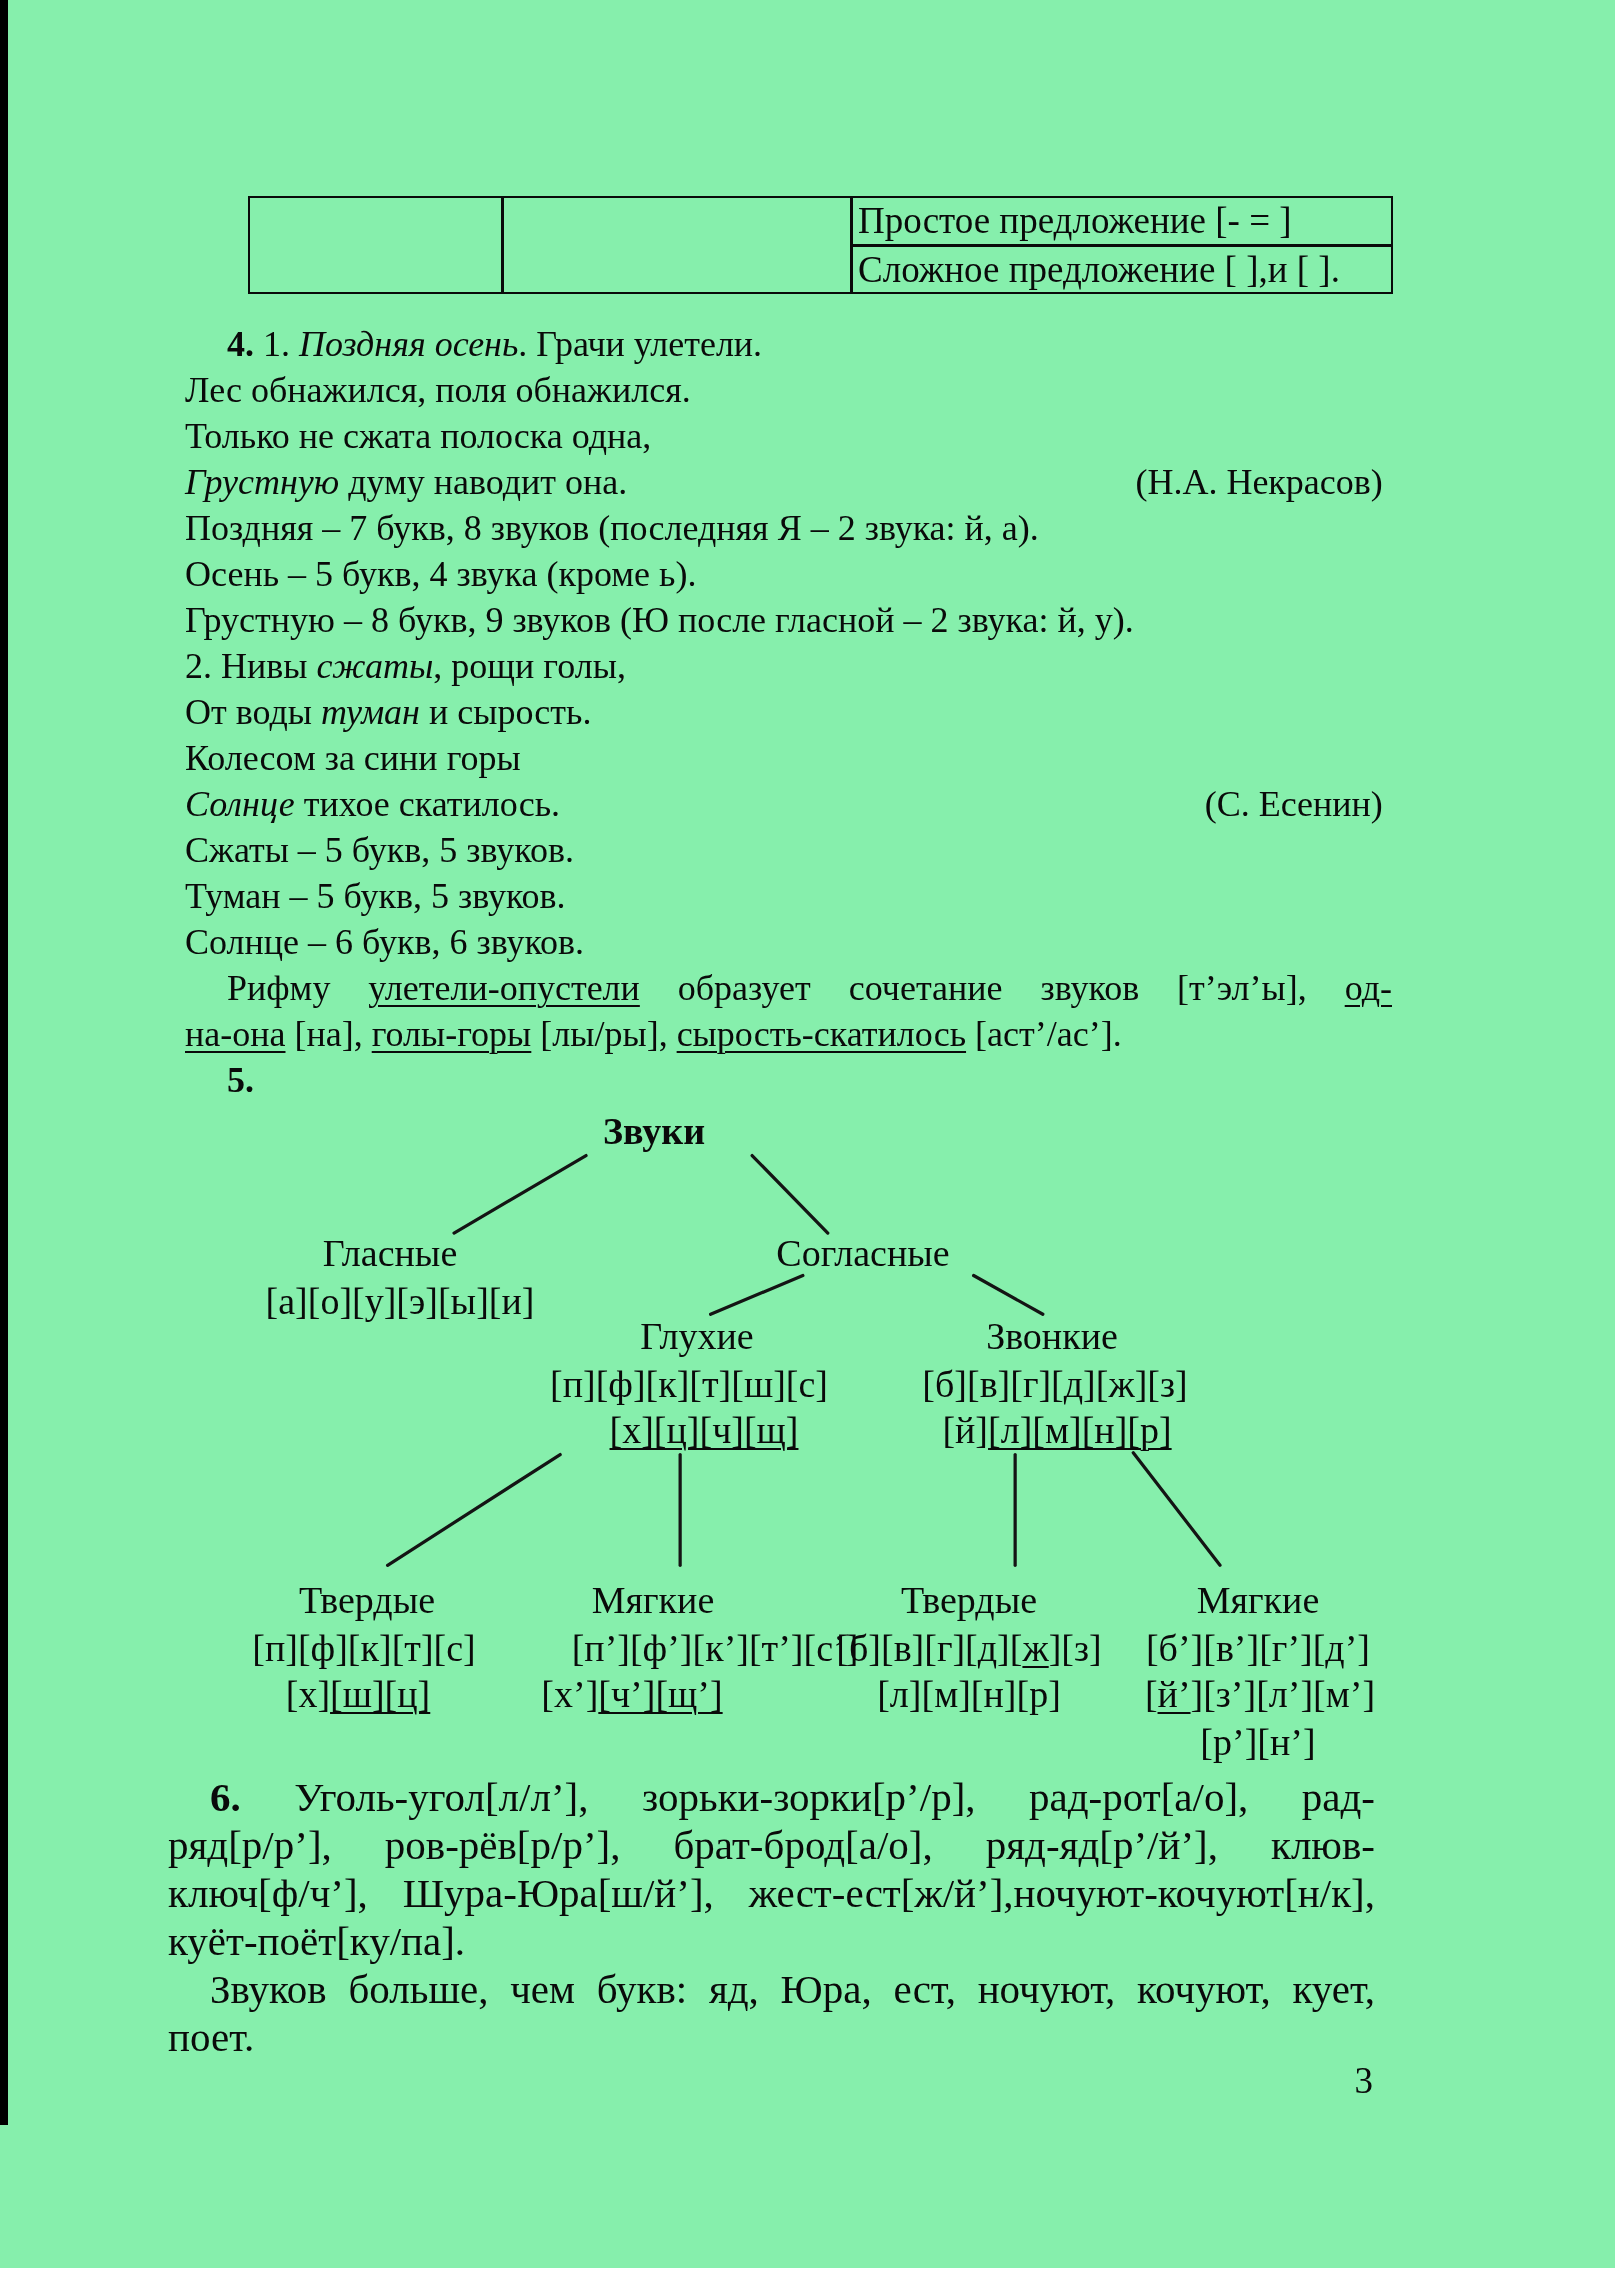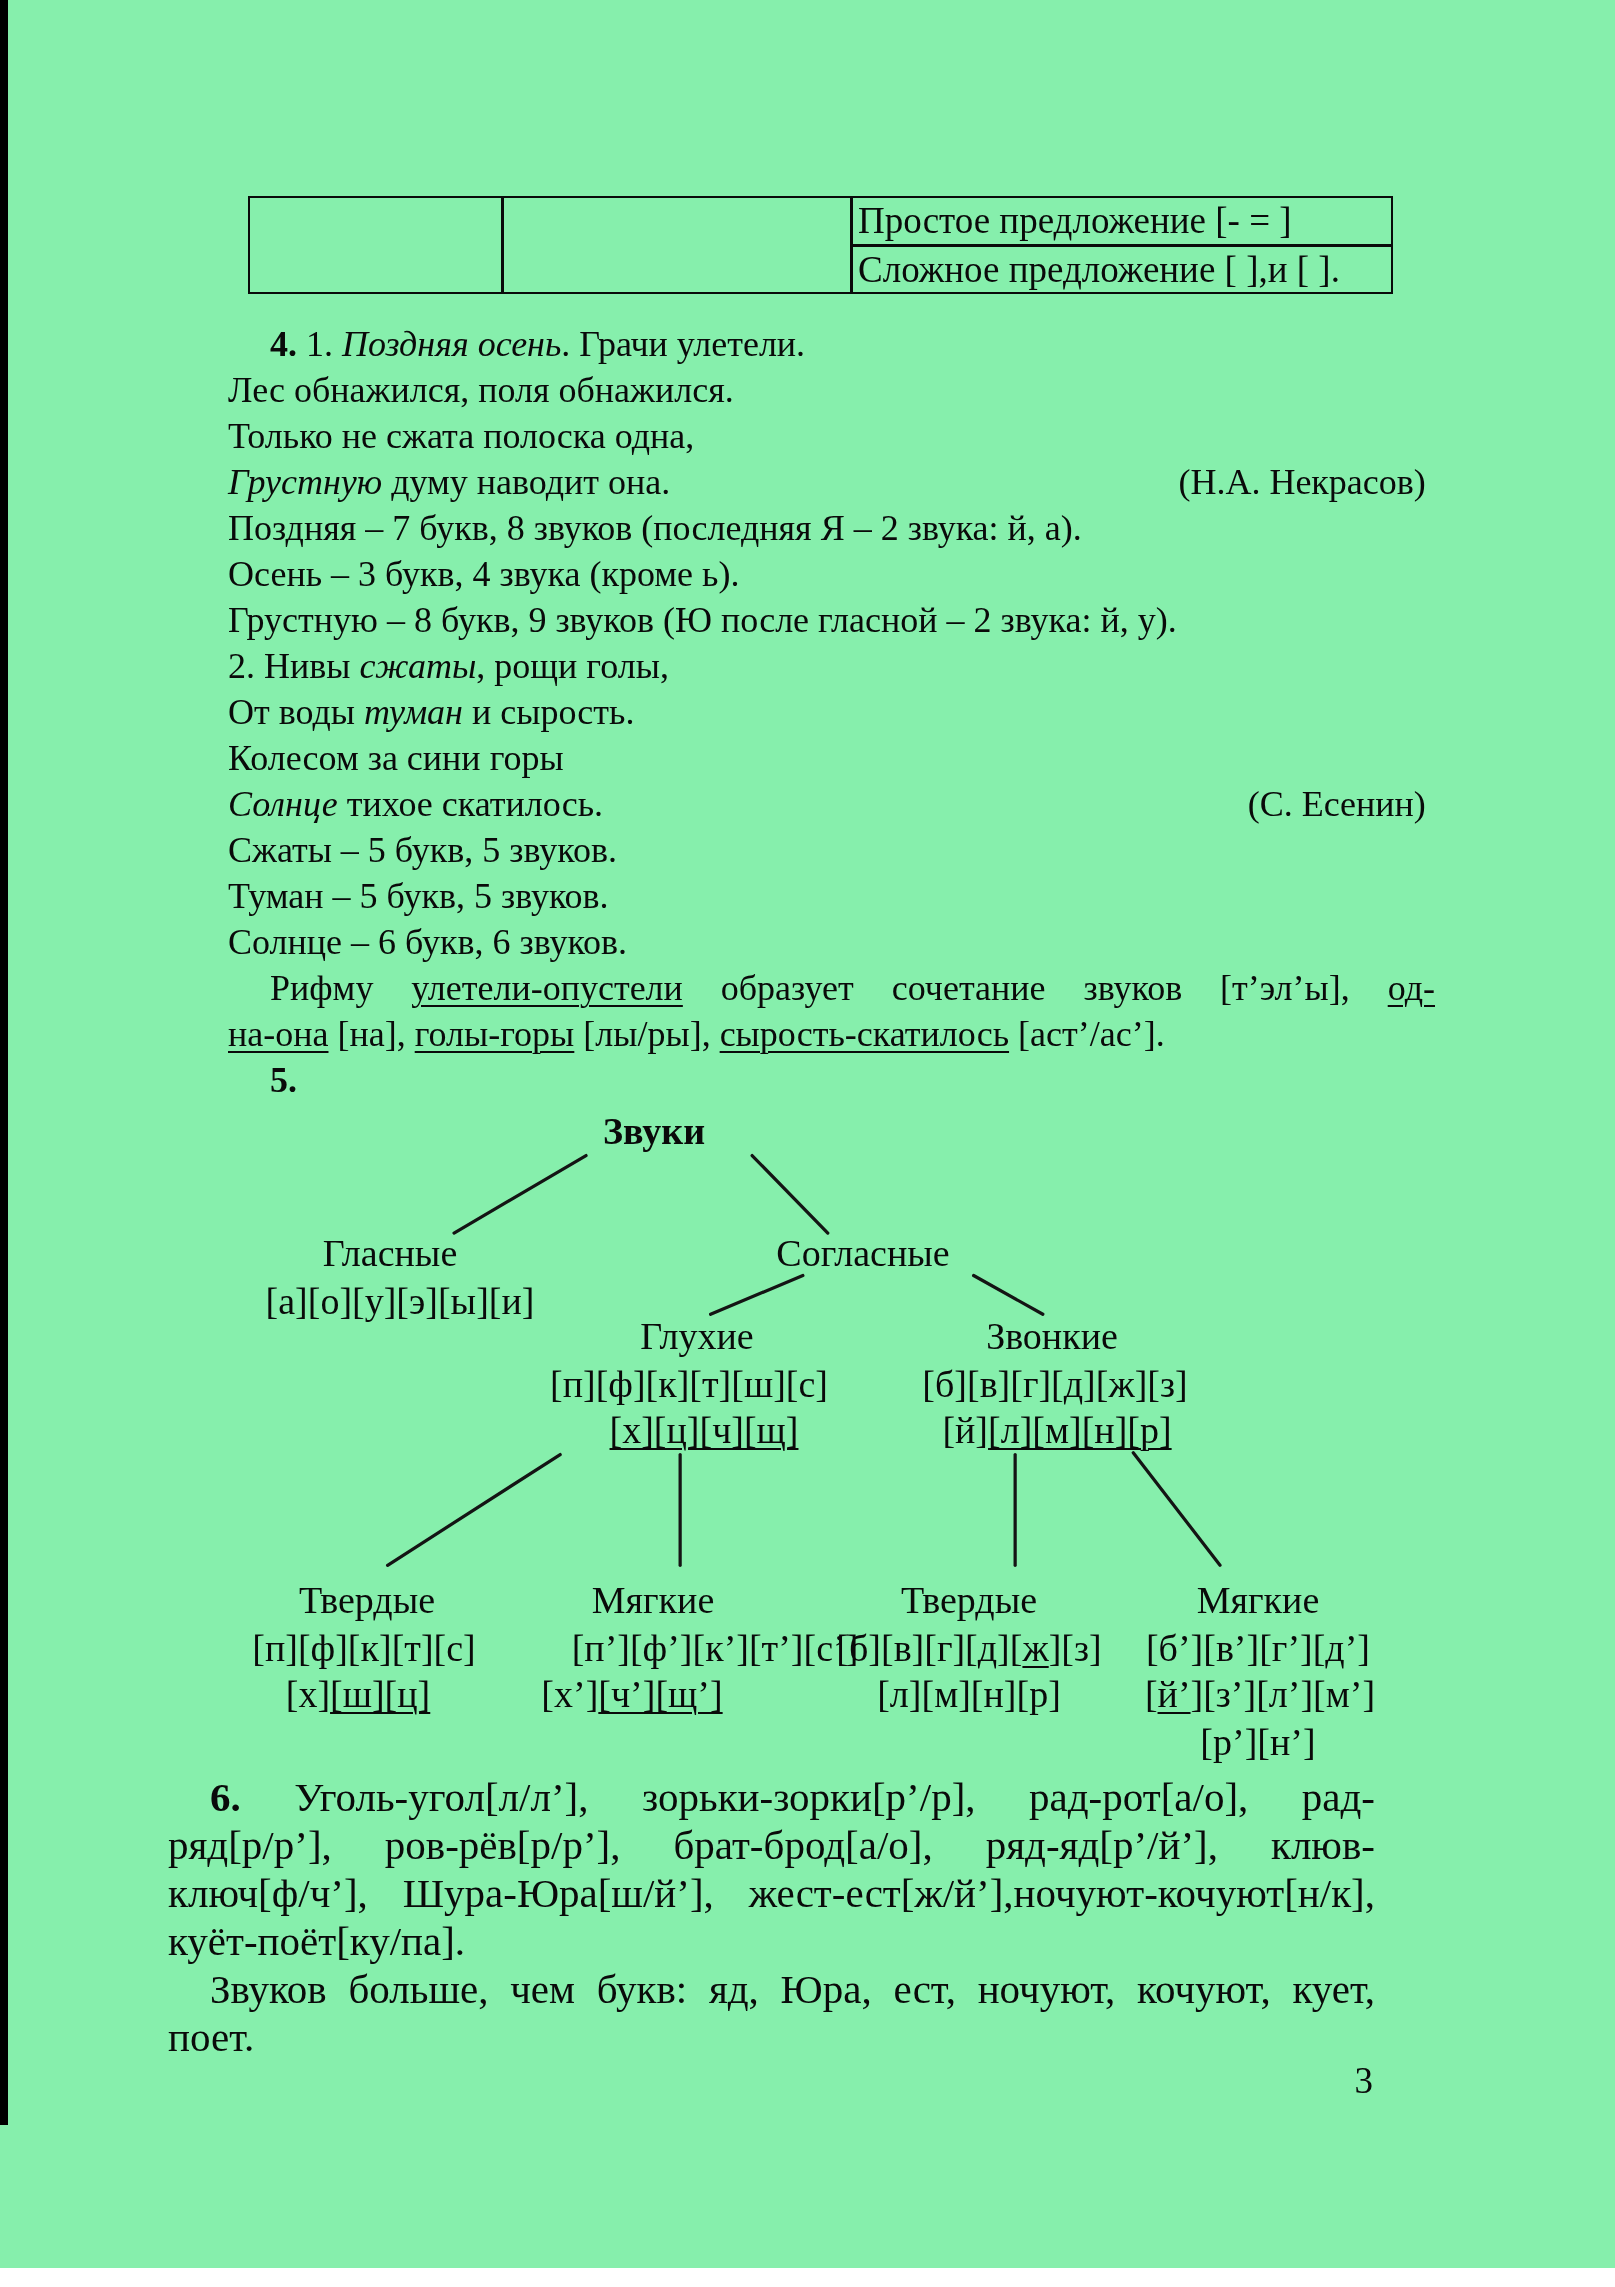--- a/index.html
+++ b/index.html
@@ -14,21 +14,21 @@
   .frag-table { position:absolute; left:248px; top:196px; width:1145px; height:98px;
     border:2.8px solid #0a0a0a; box-sizing:border-box; }
   .vdiv1 { position:absolute; left:251px; top:0; width:2.8px; height:100%; background:#0a0a0a; }
   .vdiv2 { position:absolute; left:600px; top:0; width:2.8px; height:100%; background:#0a0a0a; }
   .hdiv  { position:absolute; left:600px; top:46px; right:0; height:2.8px; background:#0a0a0a; }
   .cellr1, .cellr2 { position:absolute; left:608px; right:3.7px; height:46px;
     font-size:37px; line-height:46px; white-space:nowrap; }
   .cellr1 { top:0; } .cellr2 { top:49px; }
 
   
-  .tblock { position:absolute; left:185px; top:321px; width:1207px; font-size:36px; line-height:46px;margin-left:43px; }
+  .tblock { position:absolute; left:185px; top:321px; width:1207px; font-size:36px; line-height:46px; }
   .tline { position:relative; height:46px; white-space:nowrap; }
   .ind { padding-left:42px; }
   .just { white-space:normal; text-align:justify; text-align-last:justify; }
   .b { font-weight:bold; } .i { font-style:italic; }
   .u { text-decoration:underline; text-underline-offset:4.6px; text-decoration-thickness:2.3px; }
   .author { position:absolute; right:9.2px; top:0; }
 
   
   .tnode { position:absolute; transform:translateX(-50%); white-space:nowrap;
     font-size:38px; line-height:41px; }
@@ -55,21 +55,21 @@
     <div class="cellr1">Простое предложение [- = ]</div>
     <div class="cellr2">Сложное предложение [ ],и [ ].</div>
   </div>
 
   <div class="tblock">
     <div class="tline ind"><span class="b">4.</span><span> 1. </span><span class="i">Поздняя осень</span><span>. Грачи улетели.</span></div>
     <div class="tline">Лес обнажился, поля обнажился.</div>
     <div class="tline">Только не сжата полоска одна,</div>
     <div class="tline"><span class="i">Грустную</span><span> думу наводит она.</span><span class="author">(Н.А. Некрасов)</span></div>
     <div class="tline">Поздняя – 7 букв, 8 звуков (последняя Я – 2 звука: й, а).</div>
-    <div class="tline">Осень – 3 букв, 4 звука (кроме ь).</div>
+    <div class="tline">Осень – 5 букв, 4 звука (кроме ь).</div>
     <div class="tline">Грустную – 8 букв, 9 звуков (Ю после гласной – 2 звука: й, у).</div>
     <div class="tline"><span>2. Нивы </span><span class="i">сжаты</span><span>, рощи голы,</span></div>
     <div class="tline"><span>От воды </span><span class="i">туман</span><span> и сырость.</span></div>
     <div class="tline">Колесом за сини горы</div>
     <div class="tline"><span class="i">Солнце</span><span> тихое скатилось.</span><span class="author">(С. Есенин)</span></div>
     <div class="tline">Сжаты – 5 букв, 5 звуков.</div>
     <div class="tline">Туман – 5 букв, 5 звуков.</div>
     <div class="tline">Солнце – 6 букв, 6 звуков.</div>
     <div class="tline ind just"><span>Рифму </span><span class="u">улетели-опустели</span><span> образует сочетание звуков [т’эл’ы], </span><span class="u">од-</span></div>
     <div class="tline"><span class="u">на-она</span><span> [на], </span><span class="u">голы-горы</span><span> [лы/ры], </span><span class="u">сырость-скатилось</span><span> [аст’/ас’].</span></div>

